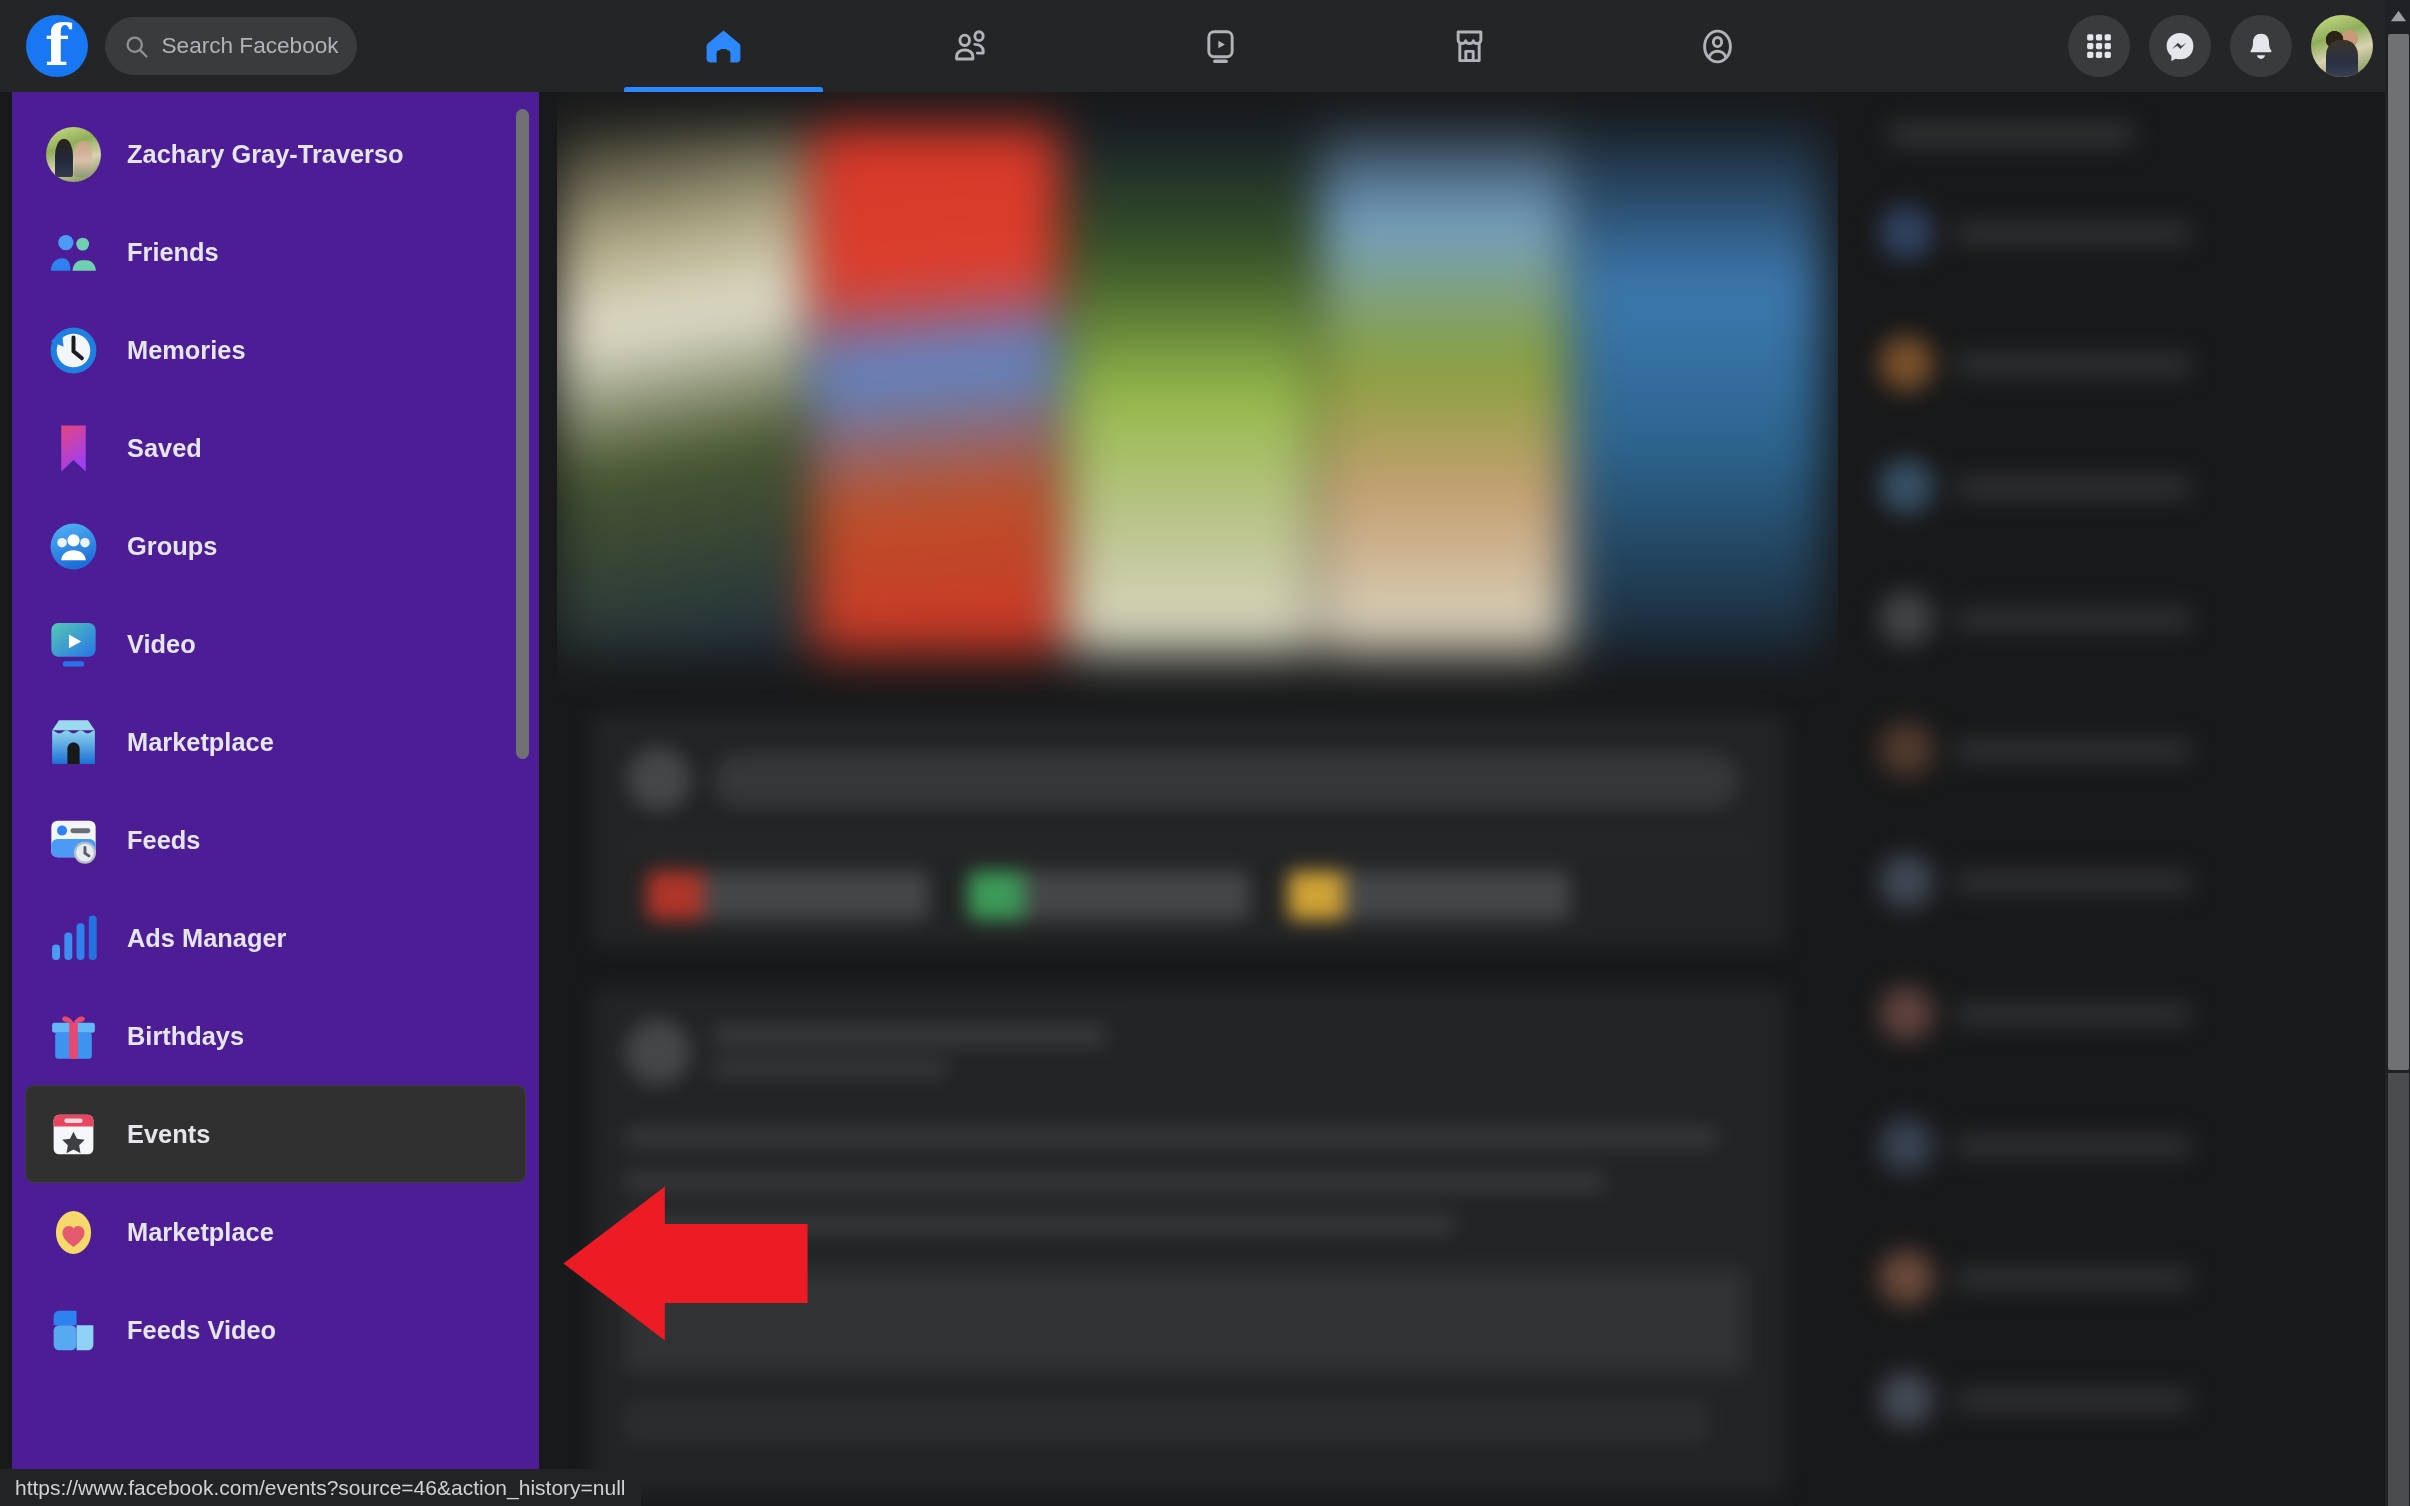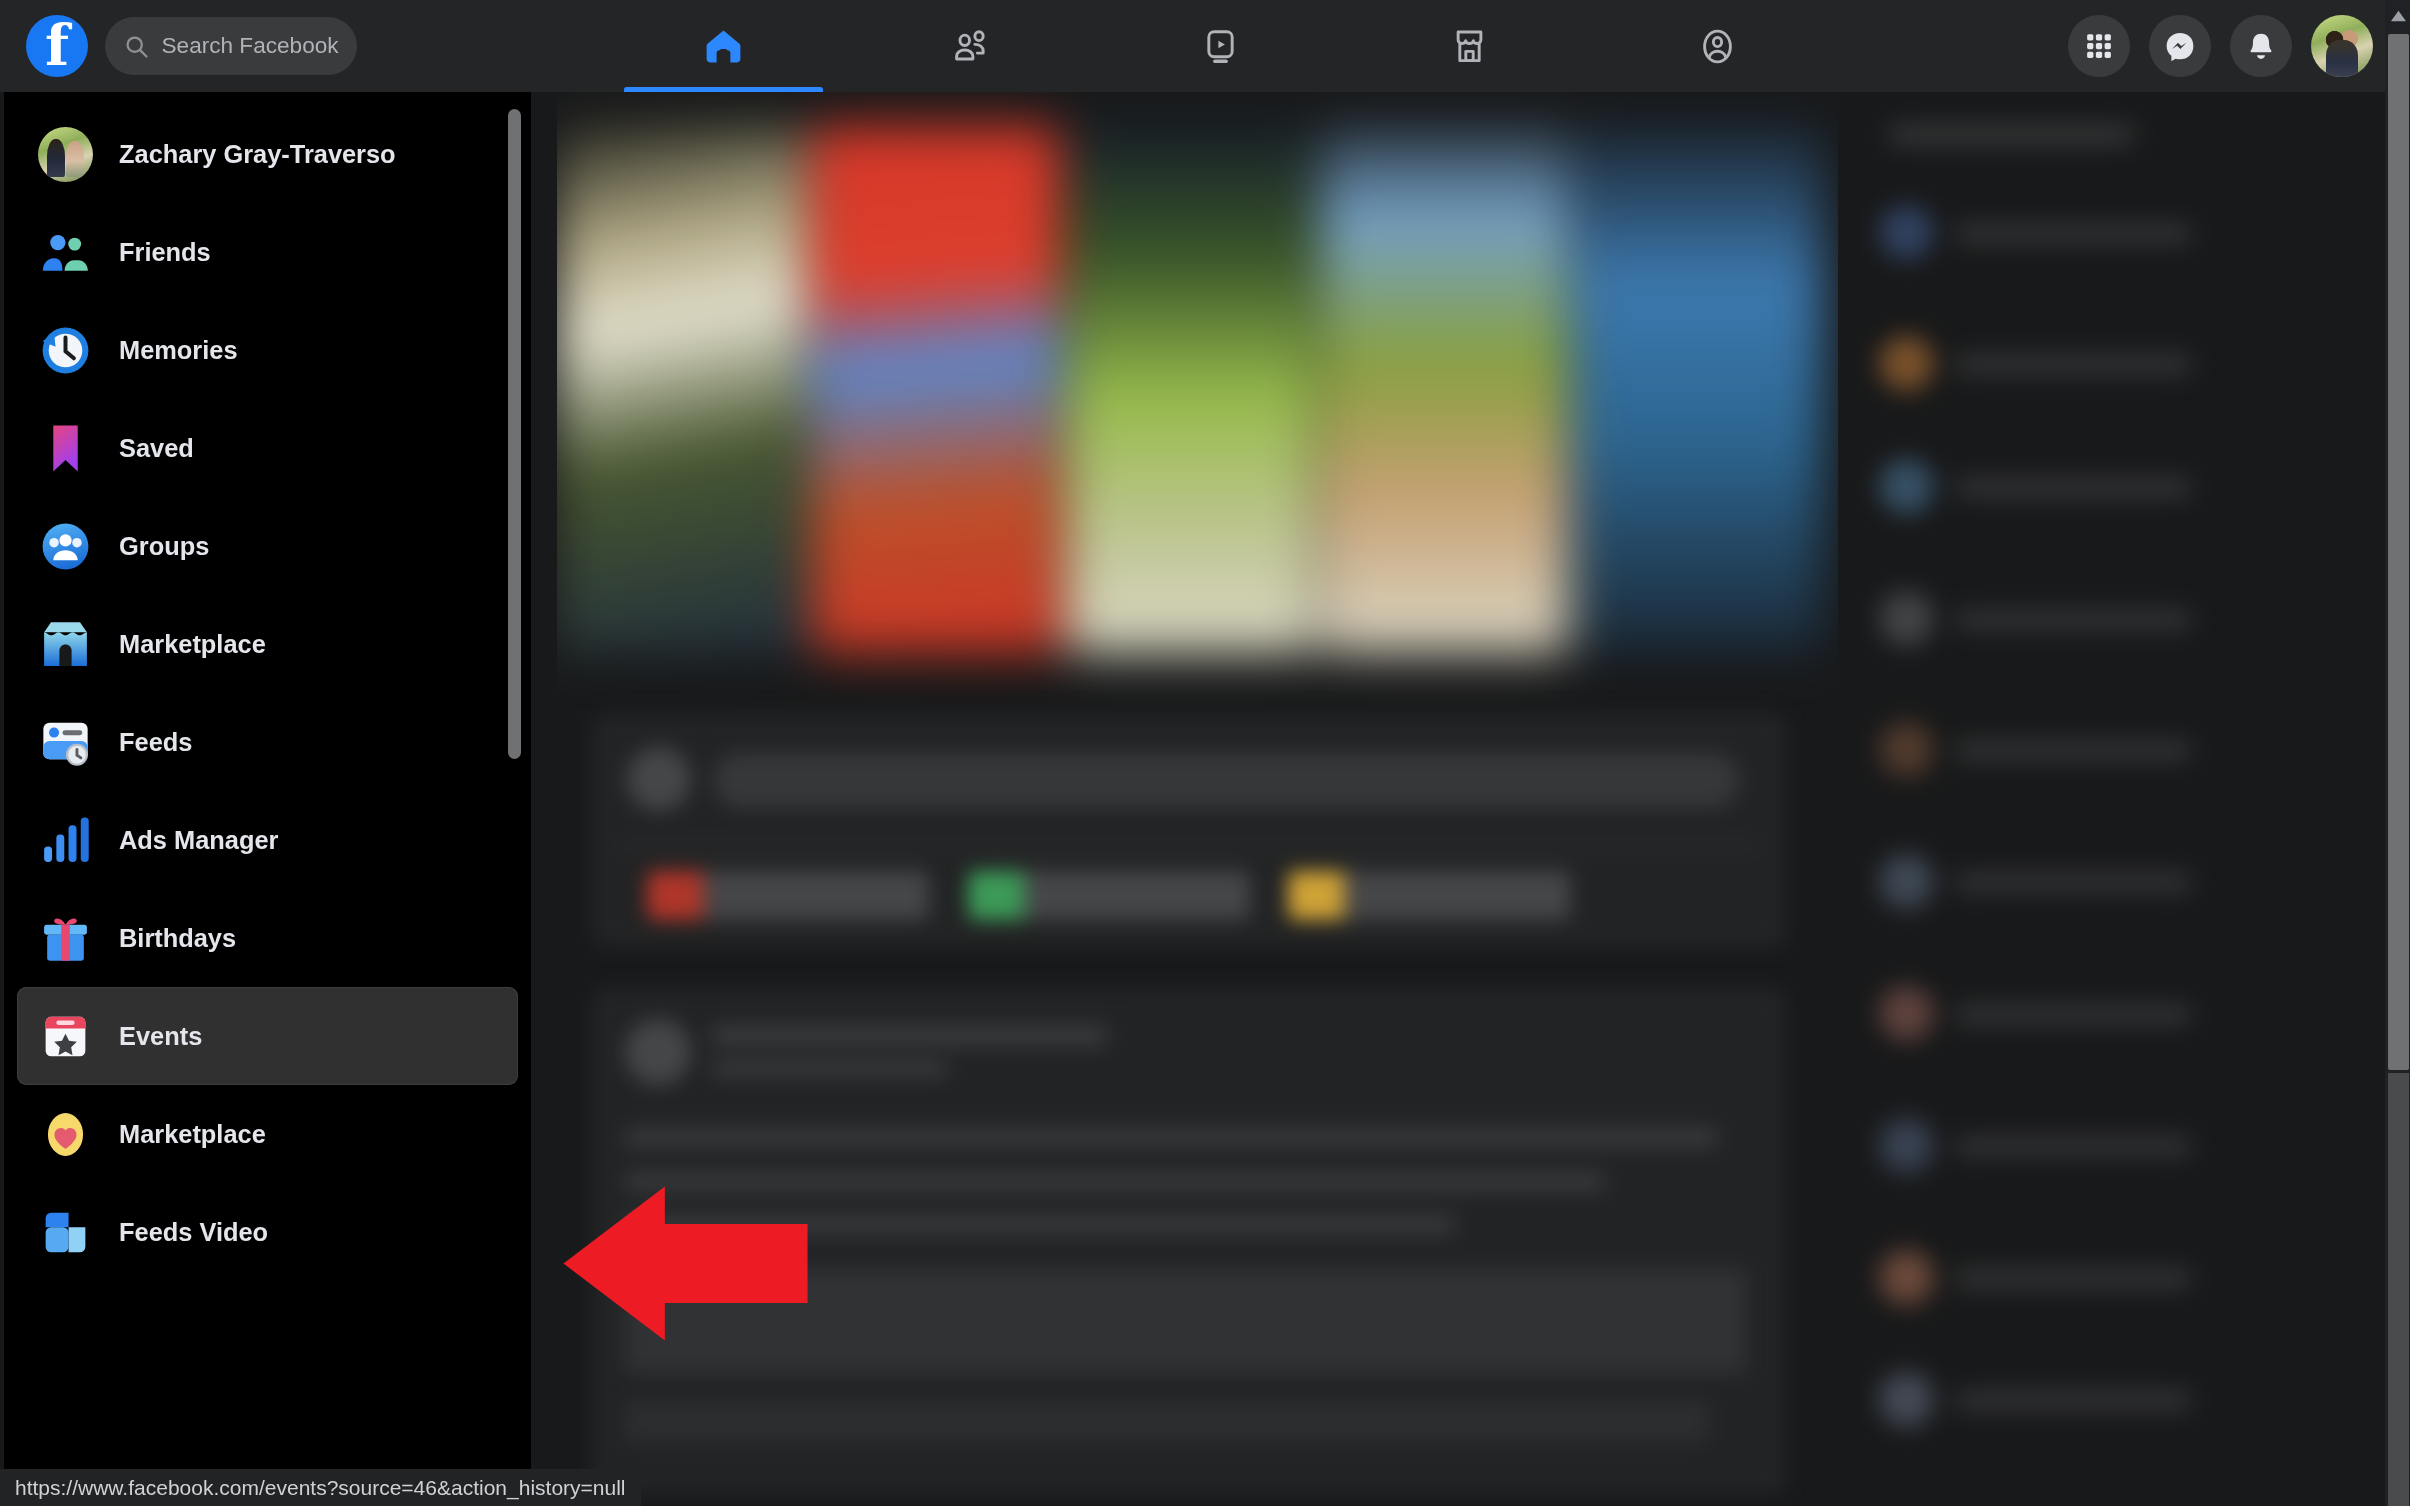--- a/index.html
+++ b/index.html
@@ -68,22 +68,22 @@
     background-size:cover; overflow:hidden; position:relative; flex:none;
   }
   .avatar-sm::after{
     content:""; position:absolute; left:24%; top:40%; width:52%; height:60%;
     background:linear-gradient(180deg,#3b3428 0%,#2a3145 60%,#3a4050 100%);
     border-radius:42% 42% 12% 12%;
   }
 
   
   .sidebar{
-    position:absolute; left:4px; top:92px; width:527px; height:1414px;
-    background:#000000; overflow:hidden; z-index:30;
+    position:absolute; left:12px; top:92px; width:527px; height:1414px;
+    background:#4c1d95; overflow:hidden; z-index:30;
   }
   .sb-inner{ padding:13px 13px 0 13px; }
   .sb-item{
     display:flex; align-items:center; gap:26px;
     height:98px; padding:0 21px; border-radius:9.4px; cursor:pointer;
   }
   .sb-item.selected{ background:#303031; box-shadow:inset 0 0 0 0.9px #3d3e3f; }
   .sb-ico{ width:55px; height:55px; flex:none; display:block; }
   .sb-label{
     color:#e4e6eb; font-size:25.4px; font-weight:600; white-space:nowrap;
@@ -351,20 +351,34 @@
             </defs>
           <circle cx="18" cy="18" r="15" fill="url(#gGrp)"></circle>
           <circle cx="18" cy="14" r="4" fill="#fff"></circle>
           <circle cx="10.5" cy="15.5" r="3.1" fill="#eaf4ff"></circle>
           <circle cx="25.5" cy="15.5" r="3.1" fill="#eaf4ff"></circle>
           <path d="M10 27c0-4 3.6-6.6 8-6.6s8 2.6 8 6.6Z" fill="#fff"></path>
         </svg>
         <span class="sb-label">Groups</span>
       </div>
 
+      <div class="sb-item">
+        <svg class="sb-ico" viewBox="0 0 36 36">
+          <defs>
+              <linearGradient id="gVid" x1="0" y1="0" x2="1" y2="1">
+            <stop offset="0%" stop-color="#55c8b4"></stop>
+                <stop offset="100%" stop-color="#2674e8"></stop>
+          </linearGradient>
+            </defs>
+          <rect x="3.5" y="4" width="29" height="22" rx="4.5" fill="url(#gVid)"></rect>
+          <path d="M15 11.5v9l8-4.5Z" fill="#fff"></path>
+          <rect x="11" y="29" width="14" height="3.4" rx="1.7" fill="#2674e8"></rect>
+        </svg>
+        <span class="sb-label">Video</span>
+      </div>
 
       <div class="sb-item">
         <svg class="sb-ico" viewBox="0 0 36 36">
           <defs>
               <linearGradient id="gMkt" x1="0" y1="0" x2="0" y2="1">
             <stop offset="0%" stop-color="#8fd6ea"></stop>
                 <stop offset="100%" stop-color="#1c6fd6"></stop>
           </linearGradient>
             </defs>
           <path d="M4 10 8.5 3.5h19L32 10Z" fill="#9bd9ec"></path>

